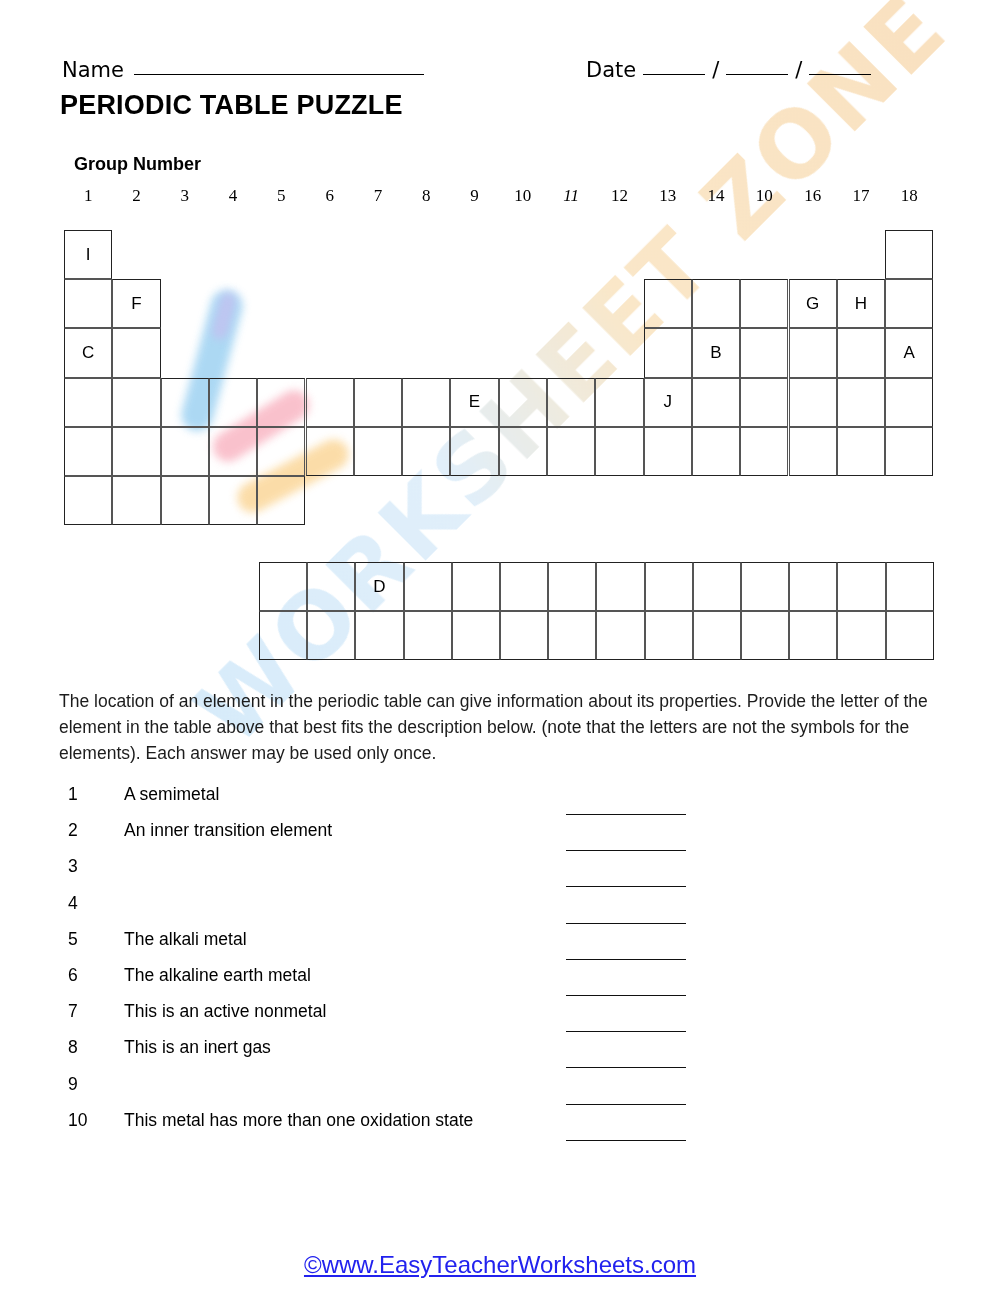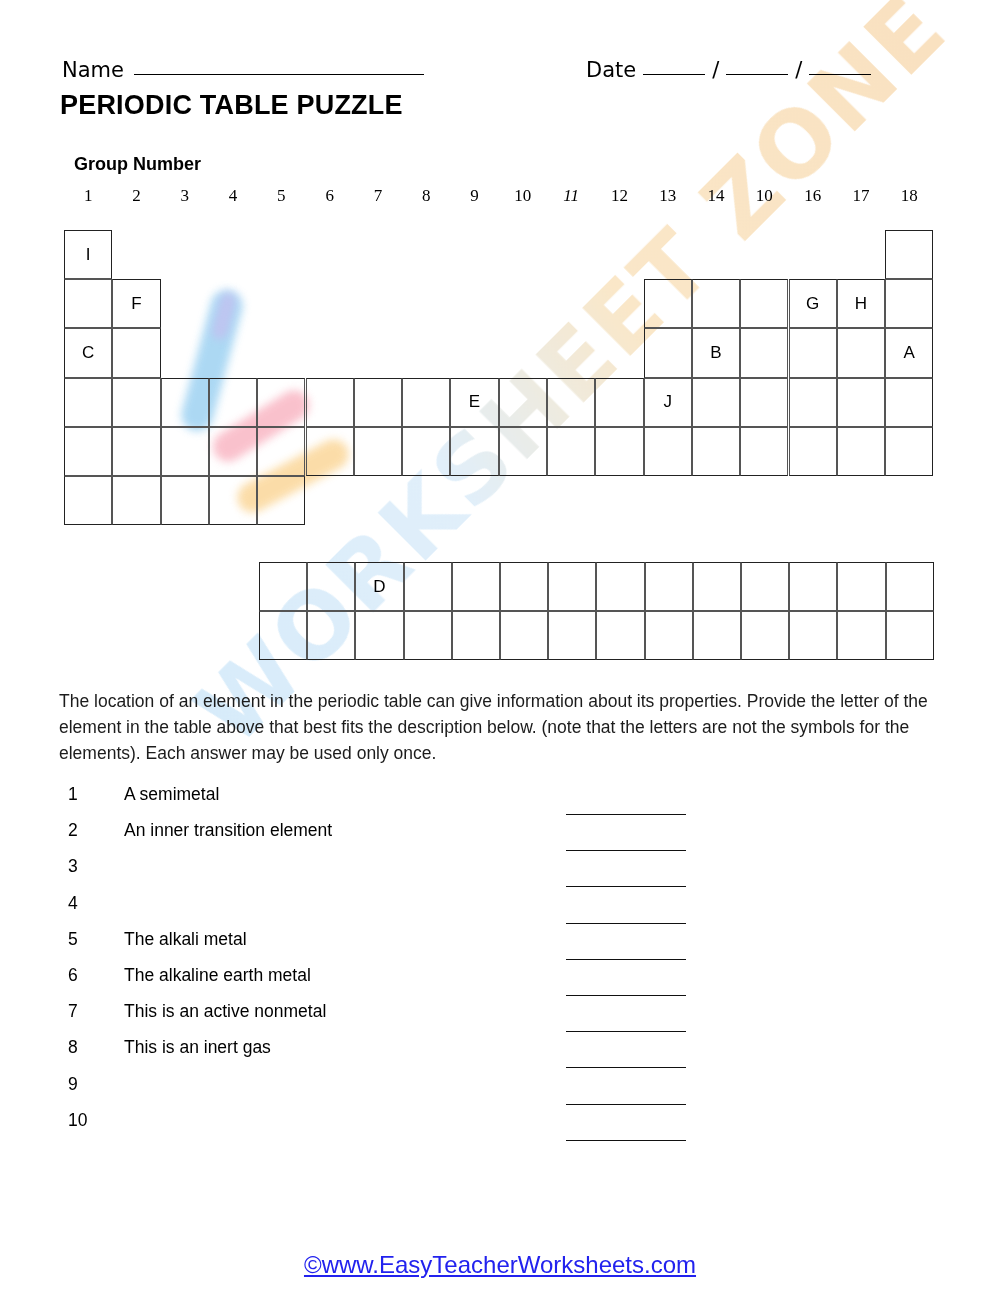--- a/index.html
+++ b/index.html
@@ -367,20 +367,21 @@
           <div class="q-num">8</div>
           <div class="q-text">This is an inert gas</div>
           <div class="q-answer-line" style="top: 30px;"></div>
         </div>
         <div class="q-row" style="top: 289.6px;">
           <div class="q-num">9</div>
           <div class="q-answer-line" style="top: 30px;"></div>
         </div>
         <div class="q-row" style="top: 325.8px;">
           <div class="q-num">10</div>
+          <div class="q-text">This metal has more than one oxidation state</div>
           <div class="q-answer-line" style="top: 30px;"></div>
         </div>
       </div>
 
     <div id="footer-link">©www.EasyTeacherWorksheets.com</div>
 
   </div>
 </div>
 
 </body></html>

